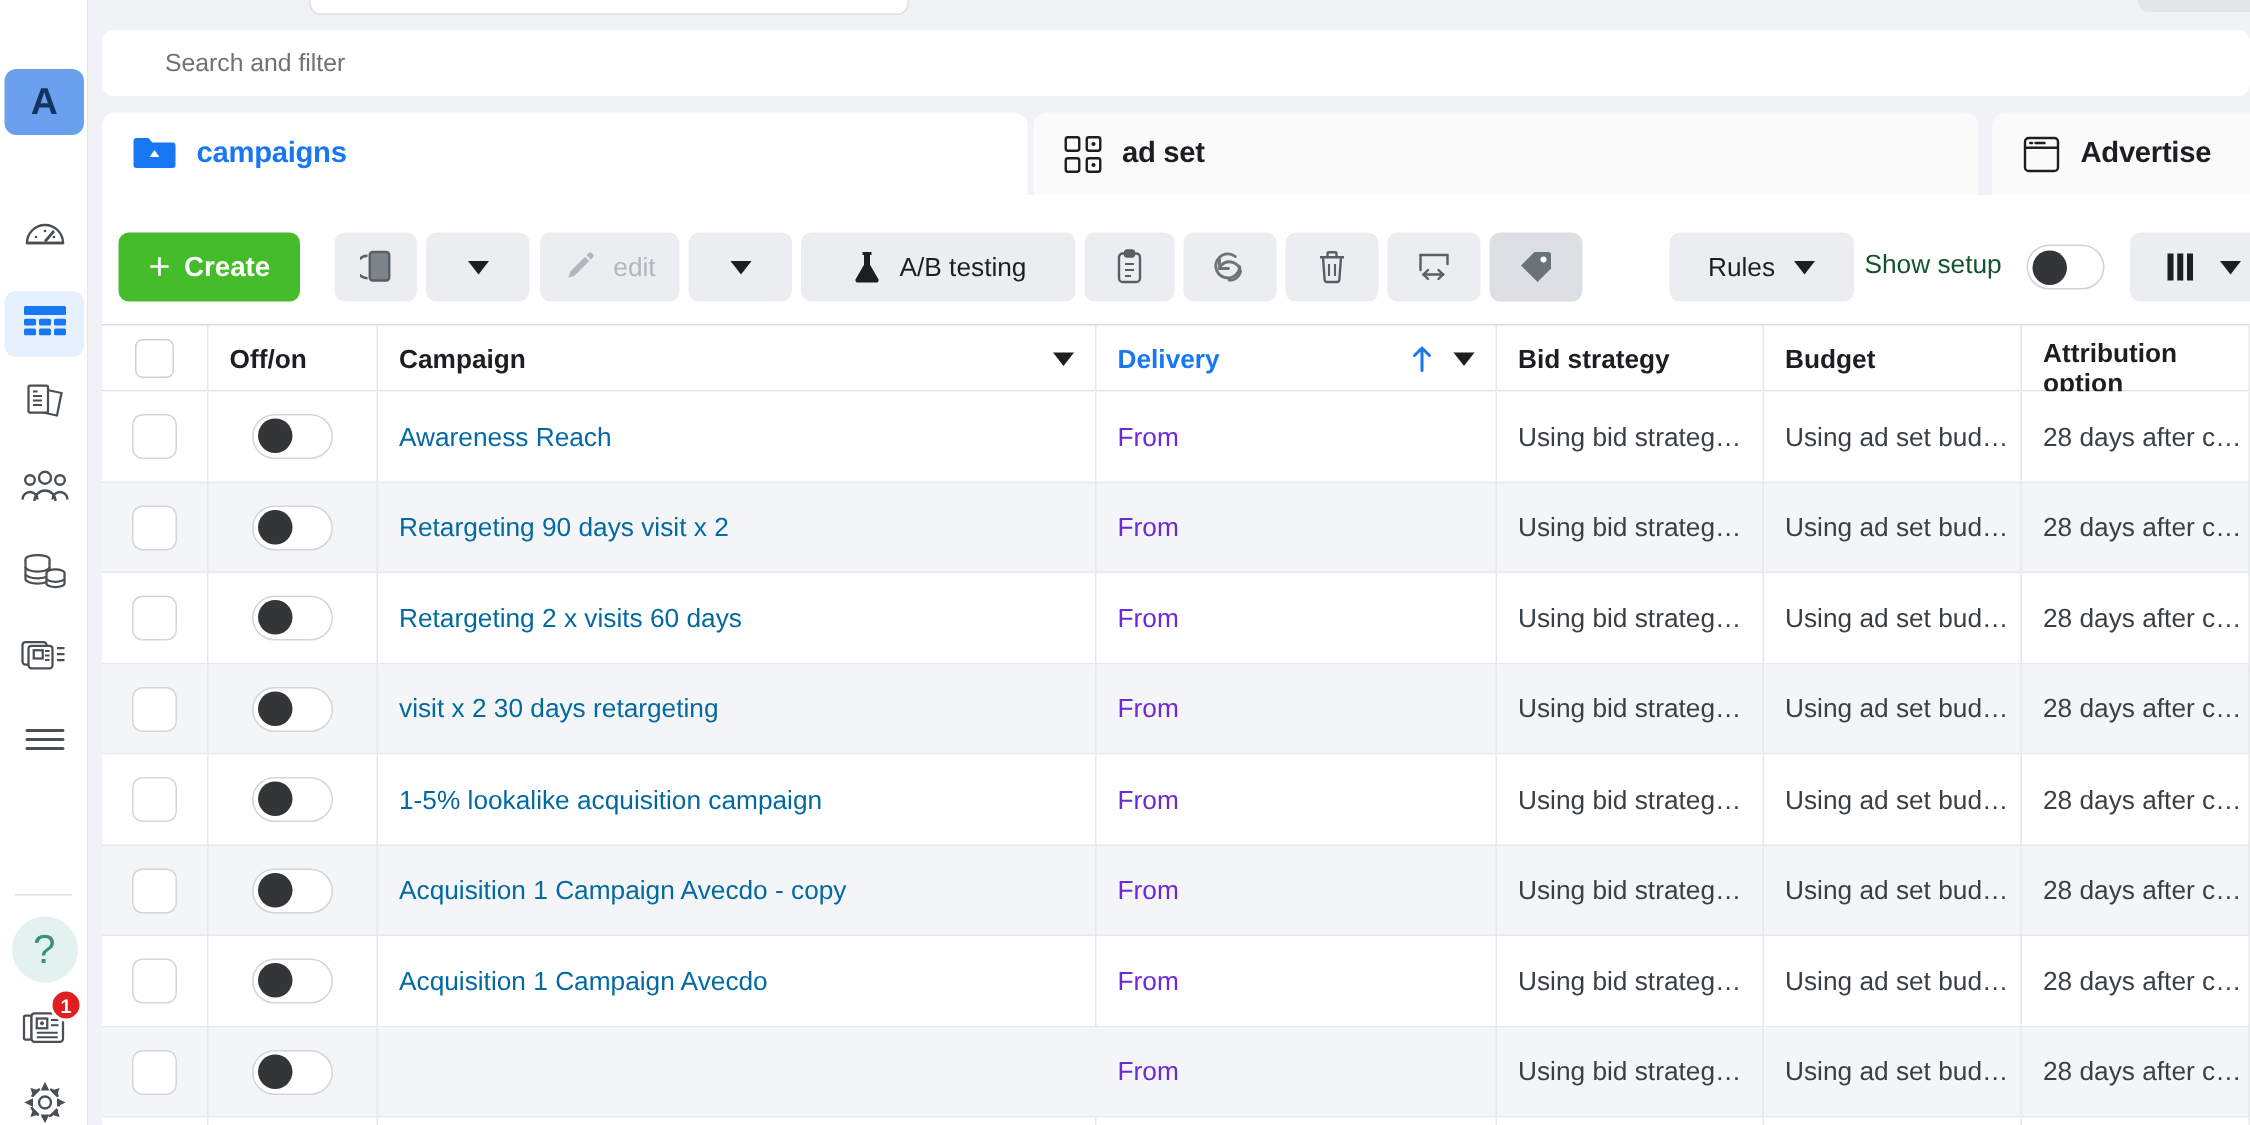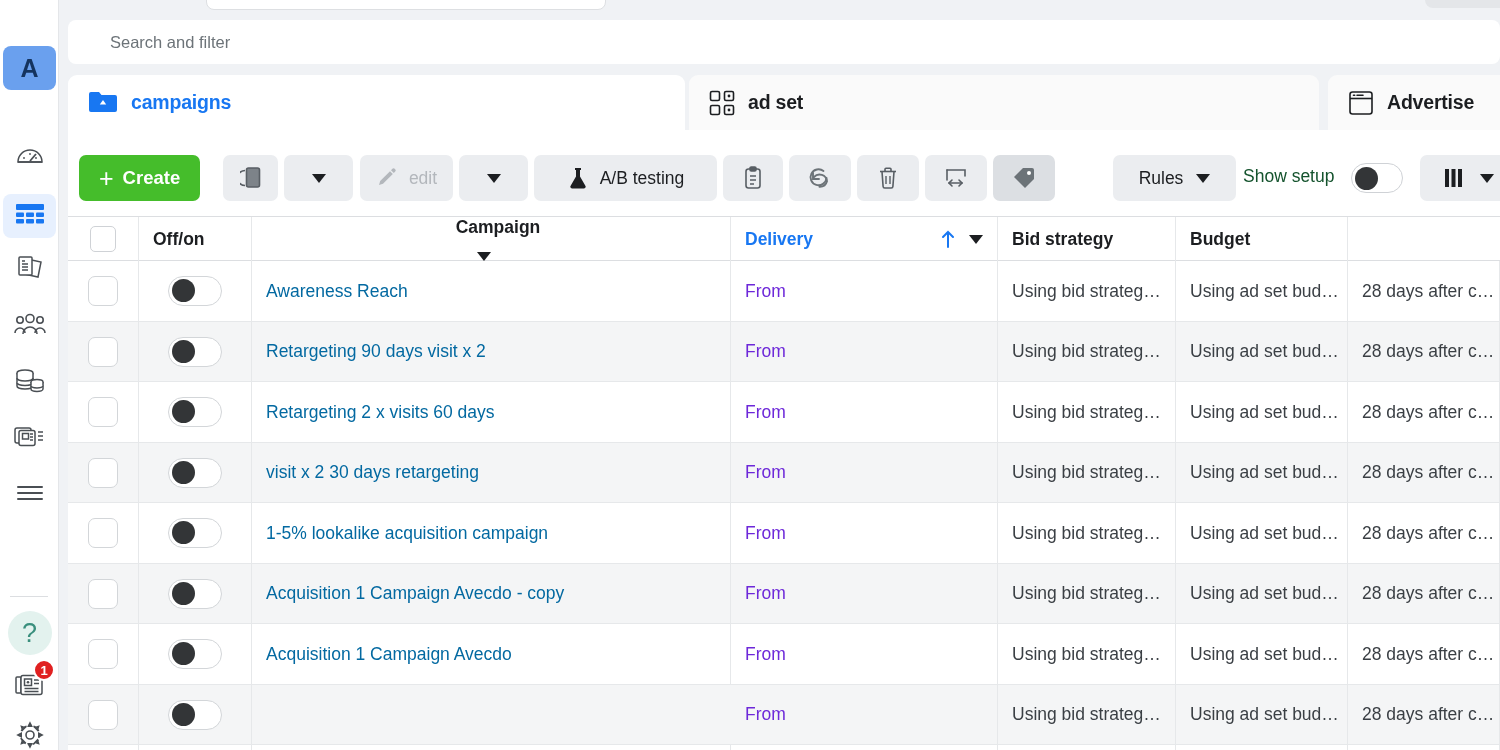--- a/index.html
+++ b/index.html
@@ -465,41 +465,44 @@
 
     <div class="table">
 
       <div class="thead">
         <div class="th" style="left:0; width:71px; justify-content:center;">
           <span class="hdr-cb"></span>
         </div>
         <div class="th" style="left:71px; width:113px;">
           <span class="thtext">Off/on</span>
         </div>
-        <div class="th" style="left:184px; width:479px; justify-content:space-between;flex-direction:column;">
+        <div class="th" style="left:184px; width:479px; justify-content:space-between;">
           <span class="thtext">Campaign</span>
           <span class="caret" style="margin-right:14px;"></span>
         </div>
         <div class="th link" style="left:663px; width:267px; justify-content:space-between;">
           <span class="thtext">Delivery</span>
           <span style="display:flex; align-items:center; margin-right:14px;">
             <span>
               <svg width="16" height="20" viewBox="0 0 16 20" stroke="#1877f2" stroke-width="2" fill="none" stroke-linecap="round">
                 <path d="M8 18 V3 M3 8 L8 3 L13 8"></path>
               </svg>
             </span>
             <span class="caret" style="margin-left:13px; border-top-color:#1c1e21;"></span>
           </span>
         </div>
         <div class="th" style="left:930px; width:178px;">
           <span class="thtext">Bid strategy</span>
         </div>
         <div class="th" style="left:1108px; width:172px;">
           <span class="thtext">Budget</span>
         </div>
+        <div class="th" style="left:1280px; width:152px; align-items:flex-start; padding-top:8px;">
+          <span class="thtext" style="display:block; width:125px; word-wrap:break-word;">Attribution option</span>
+        </div>
       </div>
 
       <div id="tbody">
           <div class="row odd">
             <div class="cell" style="left: 0px; width: 71px; justify-content: center;">
               <span class="row-cb"></span>
             </div>
             <div class="cell" style="left: 71px; width: 113px; justify-content: center;">
               <span class="row-toggle">
                 <span class="knob"></span>

